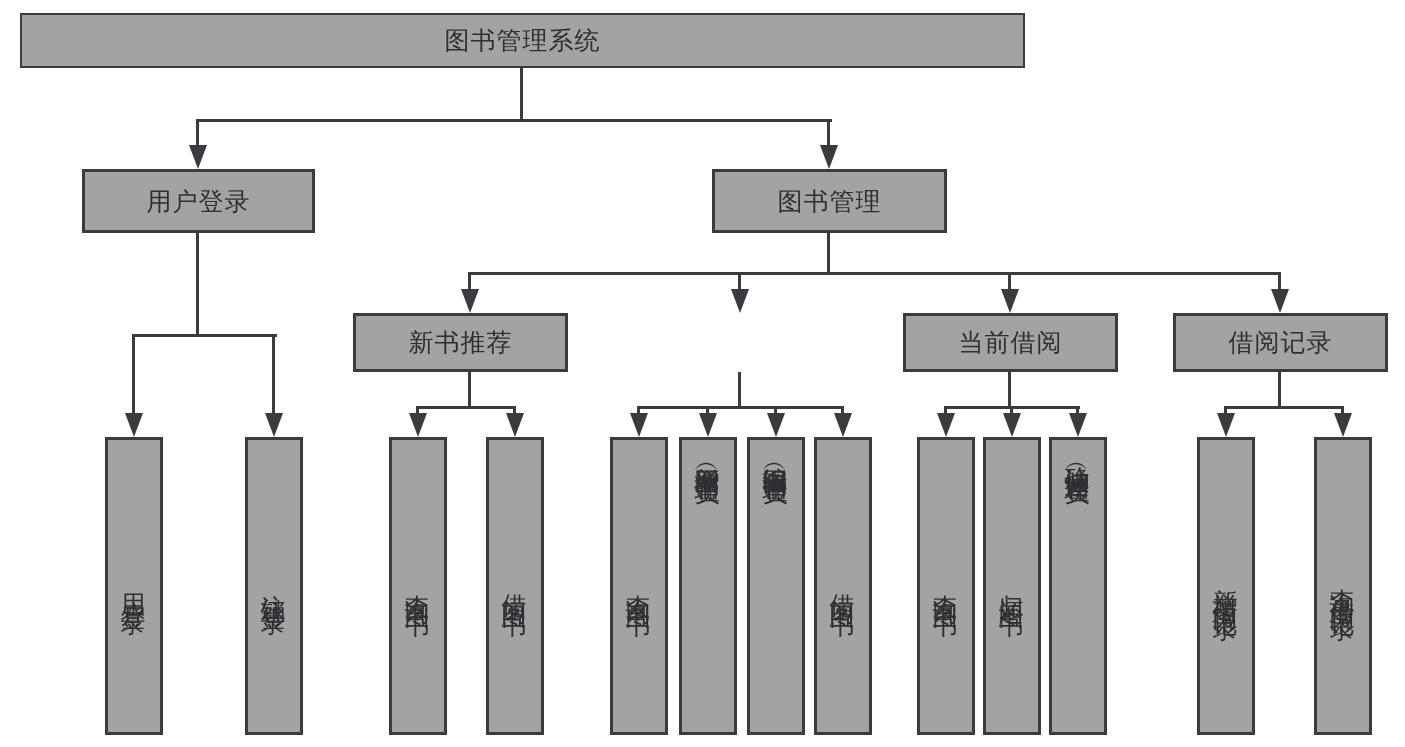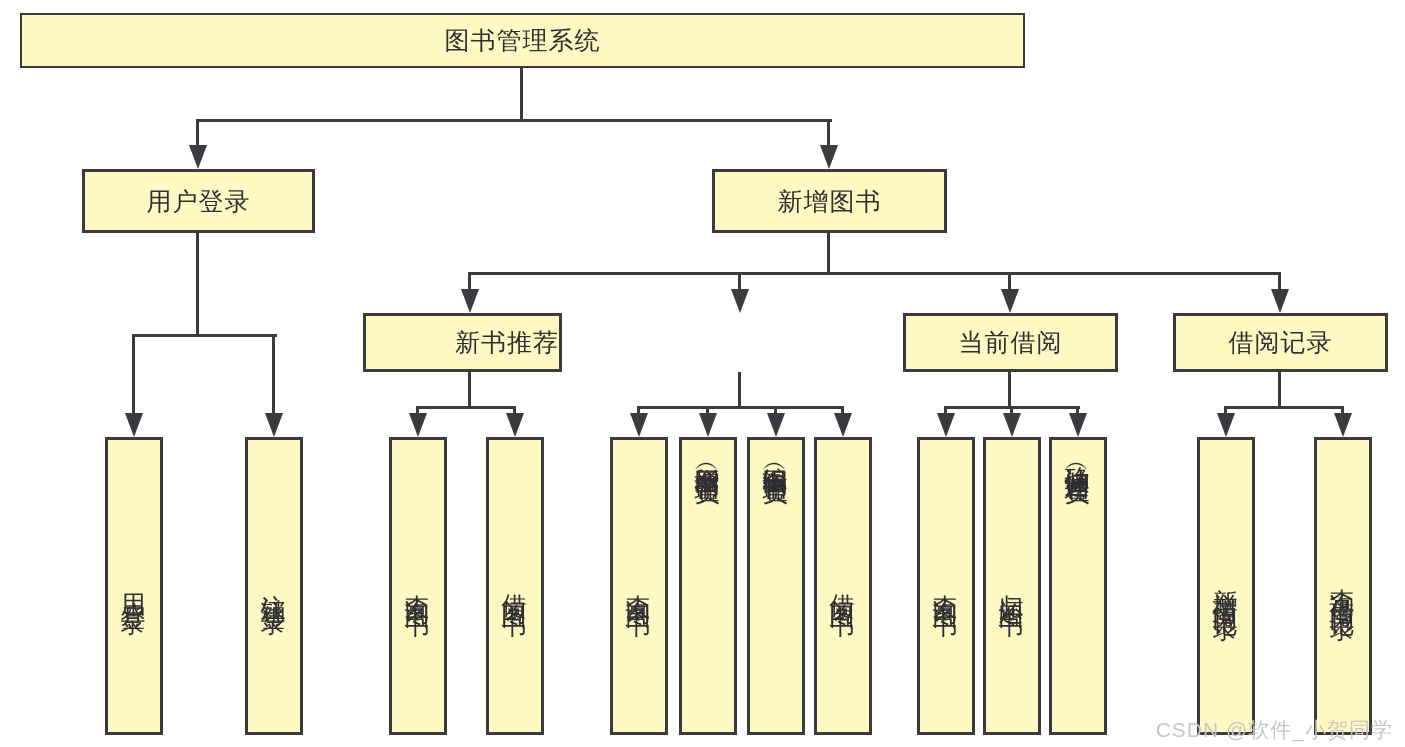--- a/index.html
+++ b/index.html
@@ -16,21 +16,21 @@
   .canvas {
     position: relative;
     width: 1405px;
     height: 747px;
     background: var(--background);
     overflow: hidden;
   }
   
   .node {
     position: absolute;
-    background: #fef9c3;
+    background: #a3a3a3;
     border: 3px solid var(--line);
     color: var(--text);
     display: flex;
     align-items: center;
     justify-content: center;
     font-size: 25px;
     letter-spacing: 1px;
   }
   .node.root { border-width: 2px; }
   
@@ -130,24 +130,24 @@
   <div class="ah" style="left:1334px; top:413px;"></div>
 
   <div class="node root" style="left:20px; top:13px; width:1005px; height:55px;">
     <span>图书管理系统</span>
   </div>
 
   <div class="node" style="left:82px; top:169px; width:233px; height:64px;">
     <span>用户登录</span>
   </div>
   <div class="node" style="left:712px; top:169px; width:235px; height:64px;">
-    <span>新增图书</span>
-  </div>
-
-  <div class="node" style="left:363px; top:313px; width:199px; height:59px;justify-content:flex-end;">
+    <span>图书管理</span>
+  </div>
+
+  <div class="node" style="left:353px; top:313px; width:215px; height:59px;">
     <span>新书推荐</span>
   </div>
   <div class="node" style="left:1173px; top:313px; width:215px; height:59px;">
     <span>借阅记录</span>
   </div>
   <div class="node" style="left:903px; top:313px; width:215px; height:59px;">
     <span>当前借阅</span>
   </div>
 
   <div class="node vnode v-short" style="left:105px; top:437px; width:58px; height:298px;">
@@ -187,15 +187,14 @@
     <span>确认归还（管理员）</span>
   </div>
 
   <div class="node vnode v-short" style="left:1197px; top:437px; width:58px; height:298px;">
     <span>新增借阅记录</span>
   </div>
   <div class="node vnode v-short" style="left:1314px; top:437px; width:58px; height:298px;">
     <span>查询借阅记录</span>
   </div>
 
-  <div class="watermark">CSDN @软件_小贺同学</div>
 
 </div>
 
 </body></html>

